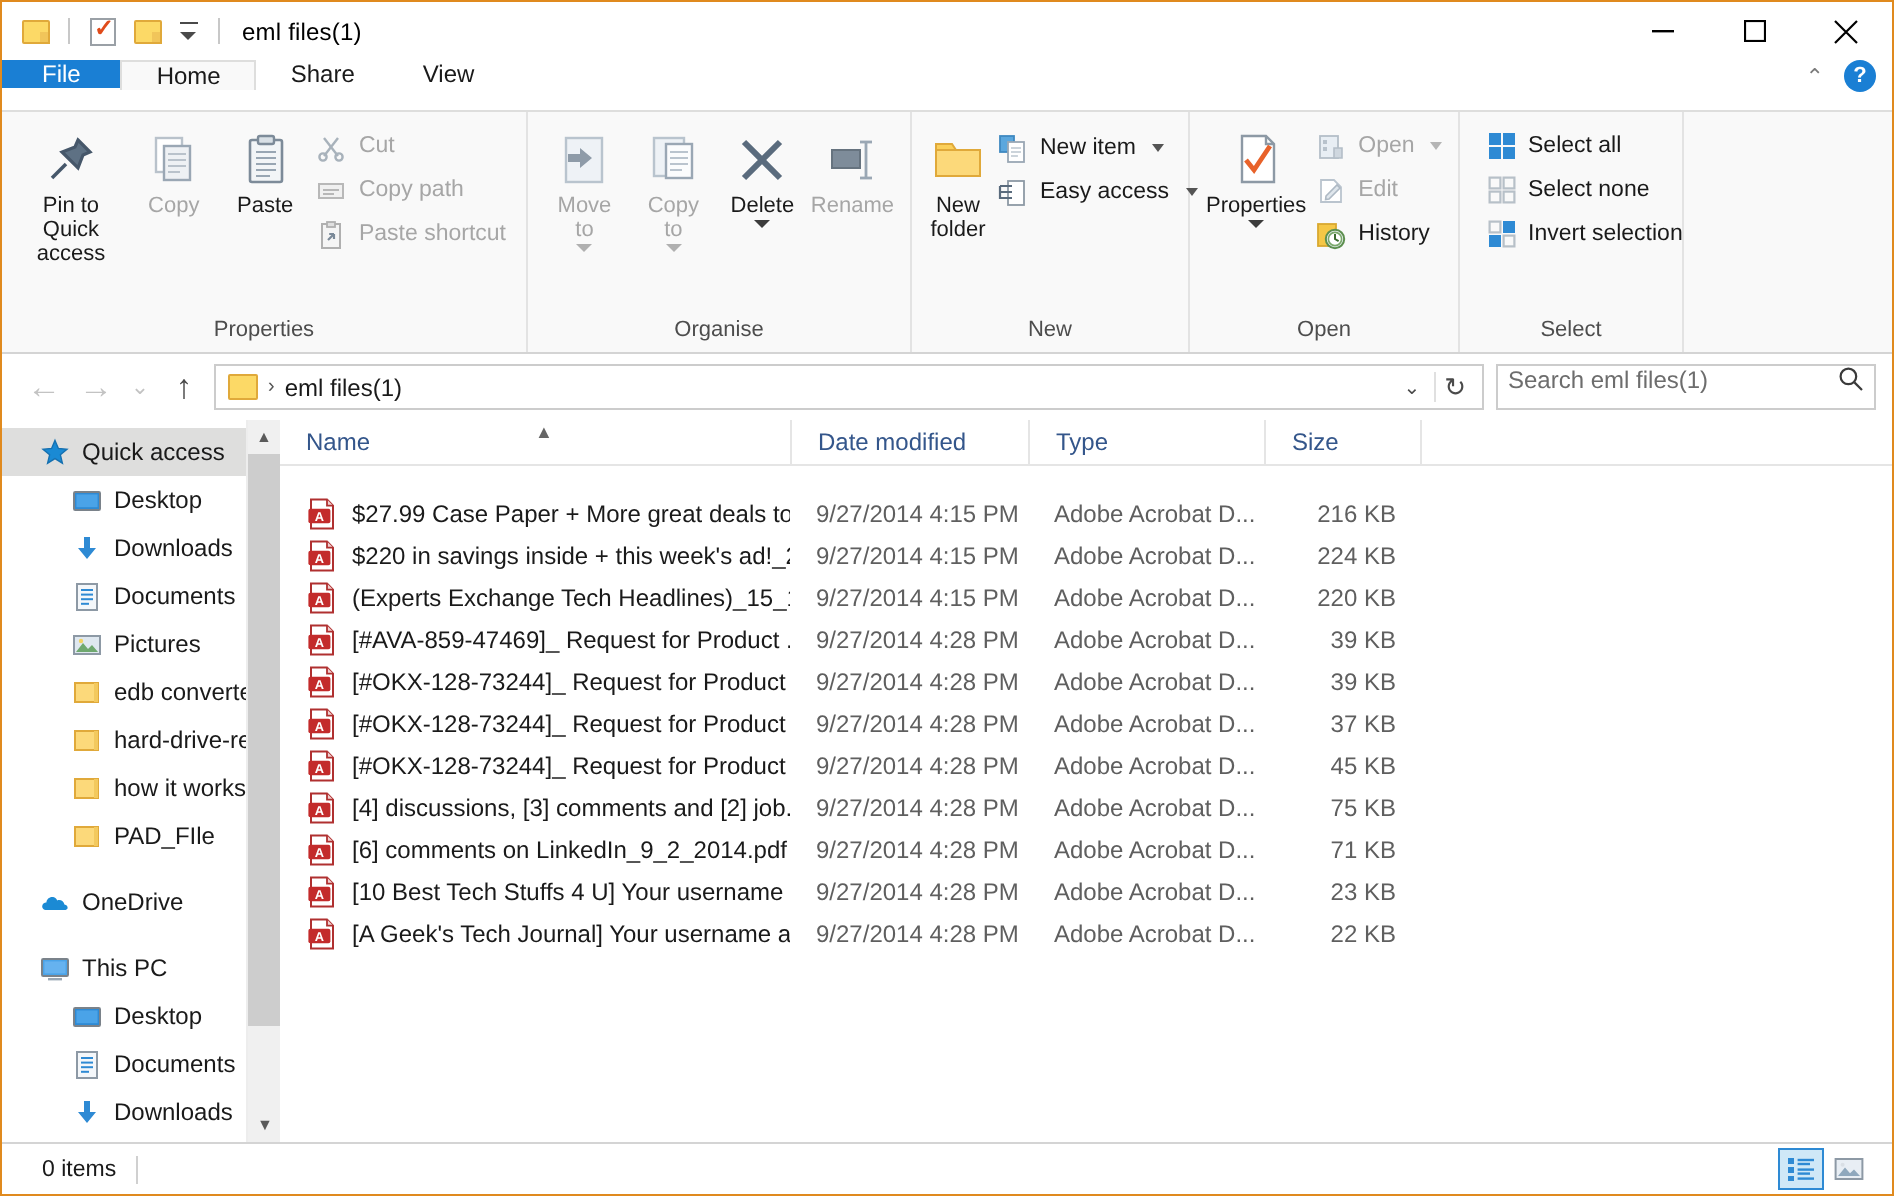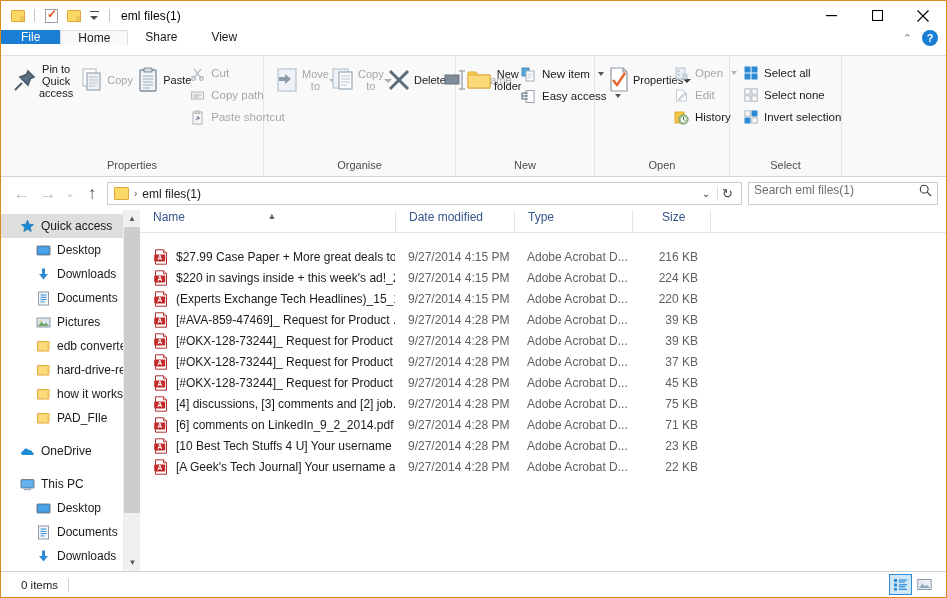--- a/index.html
+++ b/index.html
@@ -89,21 +89,21 @@
     display: flex; flex-direction: column; justify-content: space-between;
     border-right: 1px solid #e3e3e3;
     padding: 4px 0 0 0;
     position: relative;
   }
   .rgroup-body { display: flex; align-items: flex-start; padding: 0 6px; flex: 1; }
   .rgroup-label {
     text-align: center; font-size: 11px; color: #4d4d4d; padding-bottom: 3px; height: 17px;
   }
   .bigbtn {
-    width: 56px; display: flex; flex-direction: row; align-items: center;
+    width: 56px; display: flex; flex-direction: column; align-items: center;
     padding: 3px 2px; font-size: 11px; color: #1a1a1a; text-align: center; line-height: 12px;
   }
   .bigbtn.wide { width: 70px; }
   .bigbtn.dis { color: #a6a6a6; }
   .bigbtn .glyph { height: 34px; display: flex; align-items: center; justify-content: center; }
   .smallcol { display: flex; flex-direction: column; padding-top: 2px; }
   .smallbtn {
     display: flex; align-items: center; gap: 5px; font-size: 11.5px; color: #1a1a1a;
     padding: 2px 4px 2px 2px; height: 22px; white-space: nowrap;
   }
@@ -161,27 +161,27 @@
     background: #f0f0f0; border-left: 1px solid #ededed;
   }
   .sb-arrow { height: 17px; display:flex; align-items:center; justify-content:center; color:#5a5a5a; font-size:8px; background:#f0f0f0;}
   #sidebar-thumb { position:absolute; top:17px; left:0; width:17px; height:286px; background:#cdcdcd; }
 
   #filelist { flex: 1; display: flex; flex-direction: column; background: #fff; overflow: hidden; }
   #colheader {
     height: 23px; flex: 0 0 23px; display: flex; align-items: center;
     border-bottom: 1px solid #e5e5e5; font-size: 12px; color: #34568b; position: relative;
   }
-  .col { height: 23px; display: flex; padding-left: 13px; position: relative; }
+  .col { height: 23px; display: flex; align-items: center; padding-left: 13px; position: relative; }
   .col + .col { border-left: 1px solid #e5e5e5; }
   .col .sortmark { position: absolute; left: 50%; top: 1px; font-size: 9px; color: #666; }
   .c-name { width: 255px; flex: 0 0 255px; }
   .c-date { width: 119px; flex: 0 0 119px; }
   .c-type { width: 118px; flex: 0 0 118px; }
-  .c-size { width: 78px; flex: 0 0 78px; justify-content: flex-end; padding-right: 12px; padding-left: 16px; }
+  .c-size { width: 78px; flex: 0 0 78px; justify-content: flex-end; padding-right: 12px; padding-left: 0; }
   .c-size-inner { width: 100%; padding-left: 13px; }
   .c-extra { flex: 1; }
 
   #rows { flex: 1; padding-top: 13px; }
   .frow { height: 21px; display: flex; align-items: center; font-size: 12px; }
   .fname { width: 255px; flex: 0 0 255px; display: flex; align-items: center; padding-left: 13px; color: #1a1a1a; overflow: hidden; white-space: nowrap; }
   .fdate { width: 119px; flex: 0 0 119px; padding-left: 13px; color: #5f5f5f; }
   .ftype { width: 118px; flex: 0 0 118px; padding-left: 13px; color: #5f5f5f; white-space: nowrap; overflow: hidden; }
   .fsize { width: 78px; flex: 0 0 78px; text-align: right; padding-right: 12px; color: #5f5f5f; }
 

